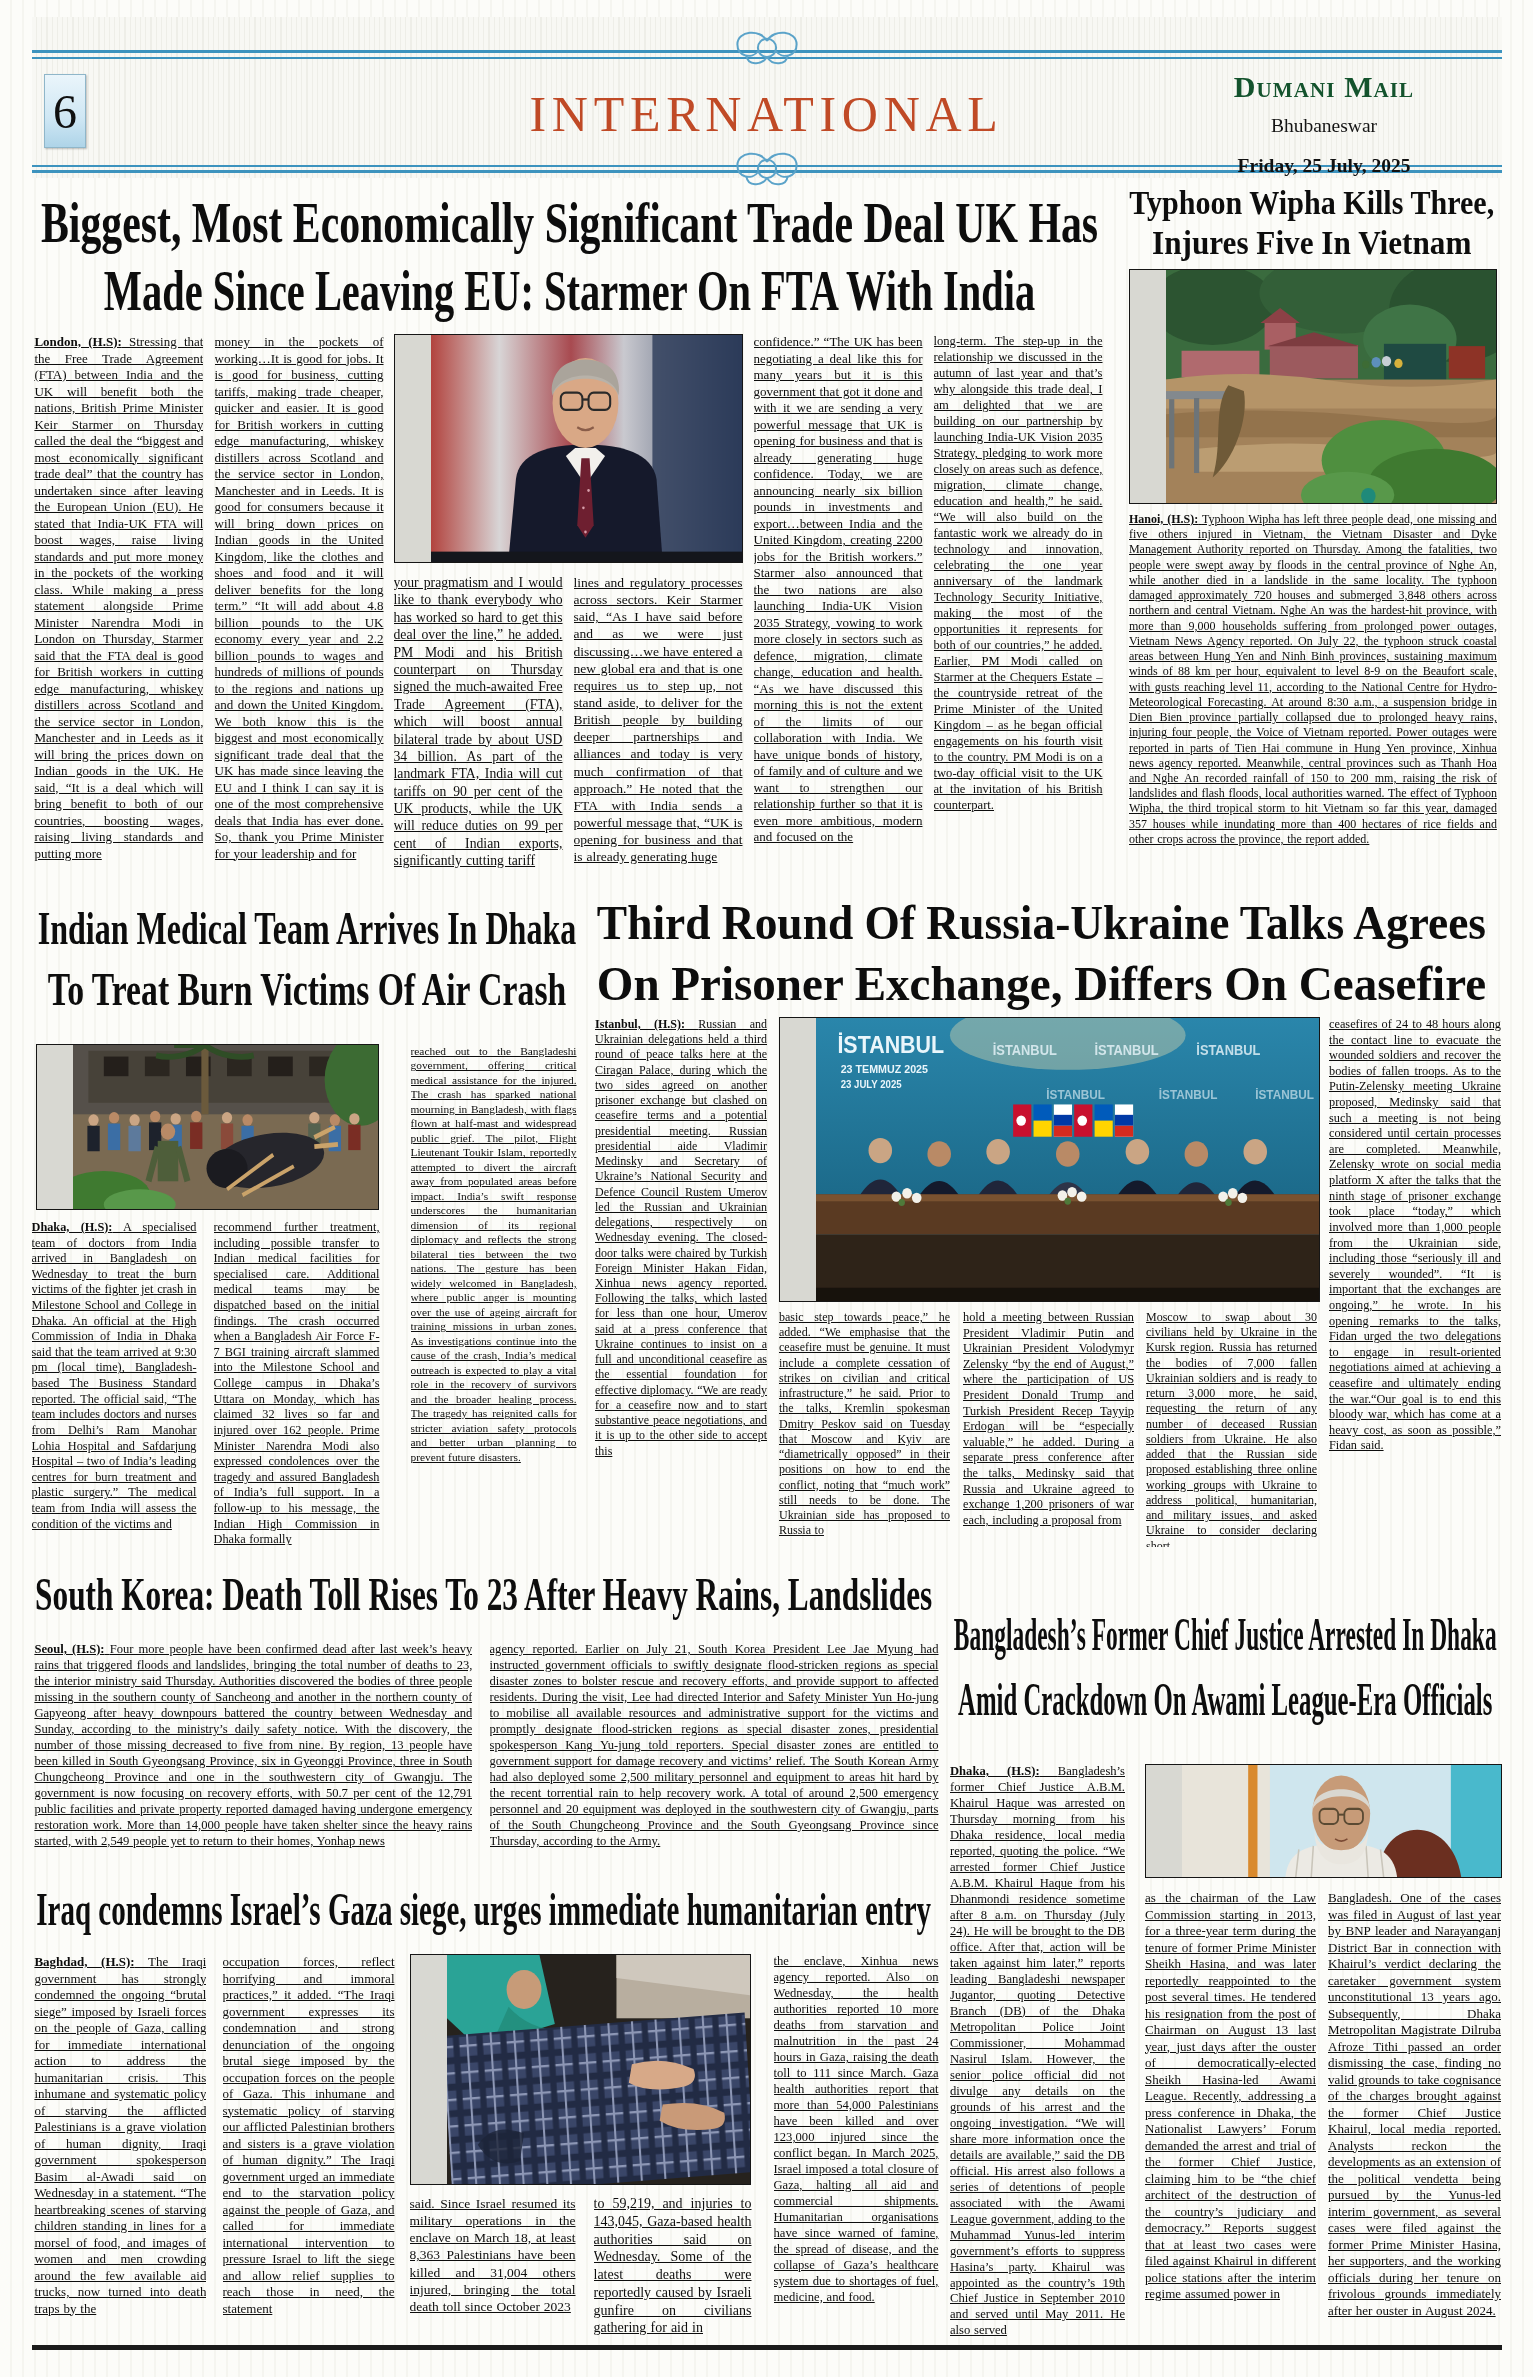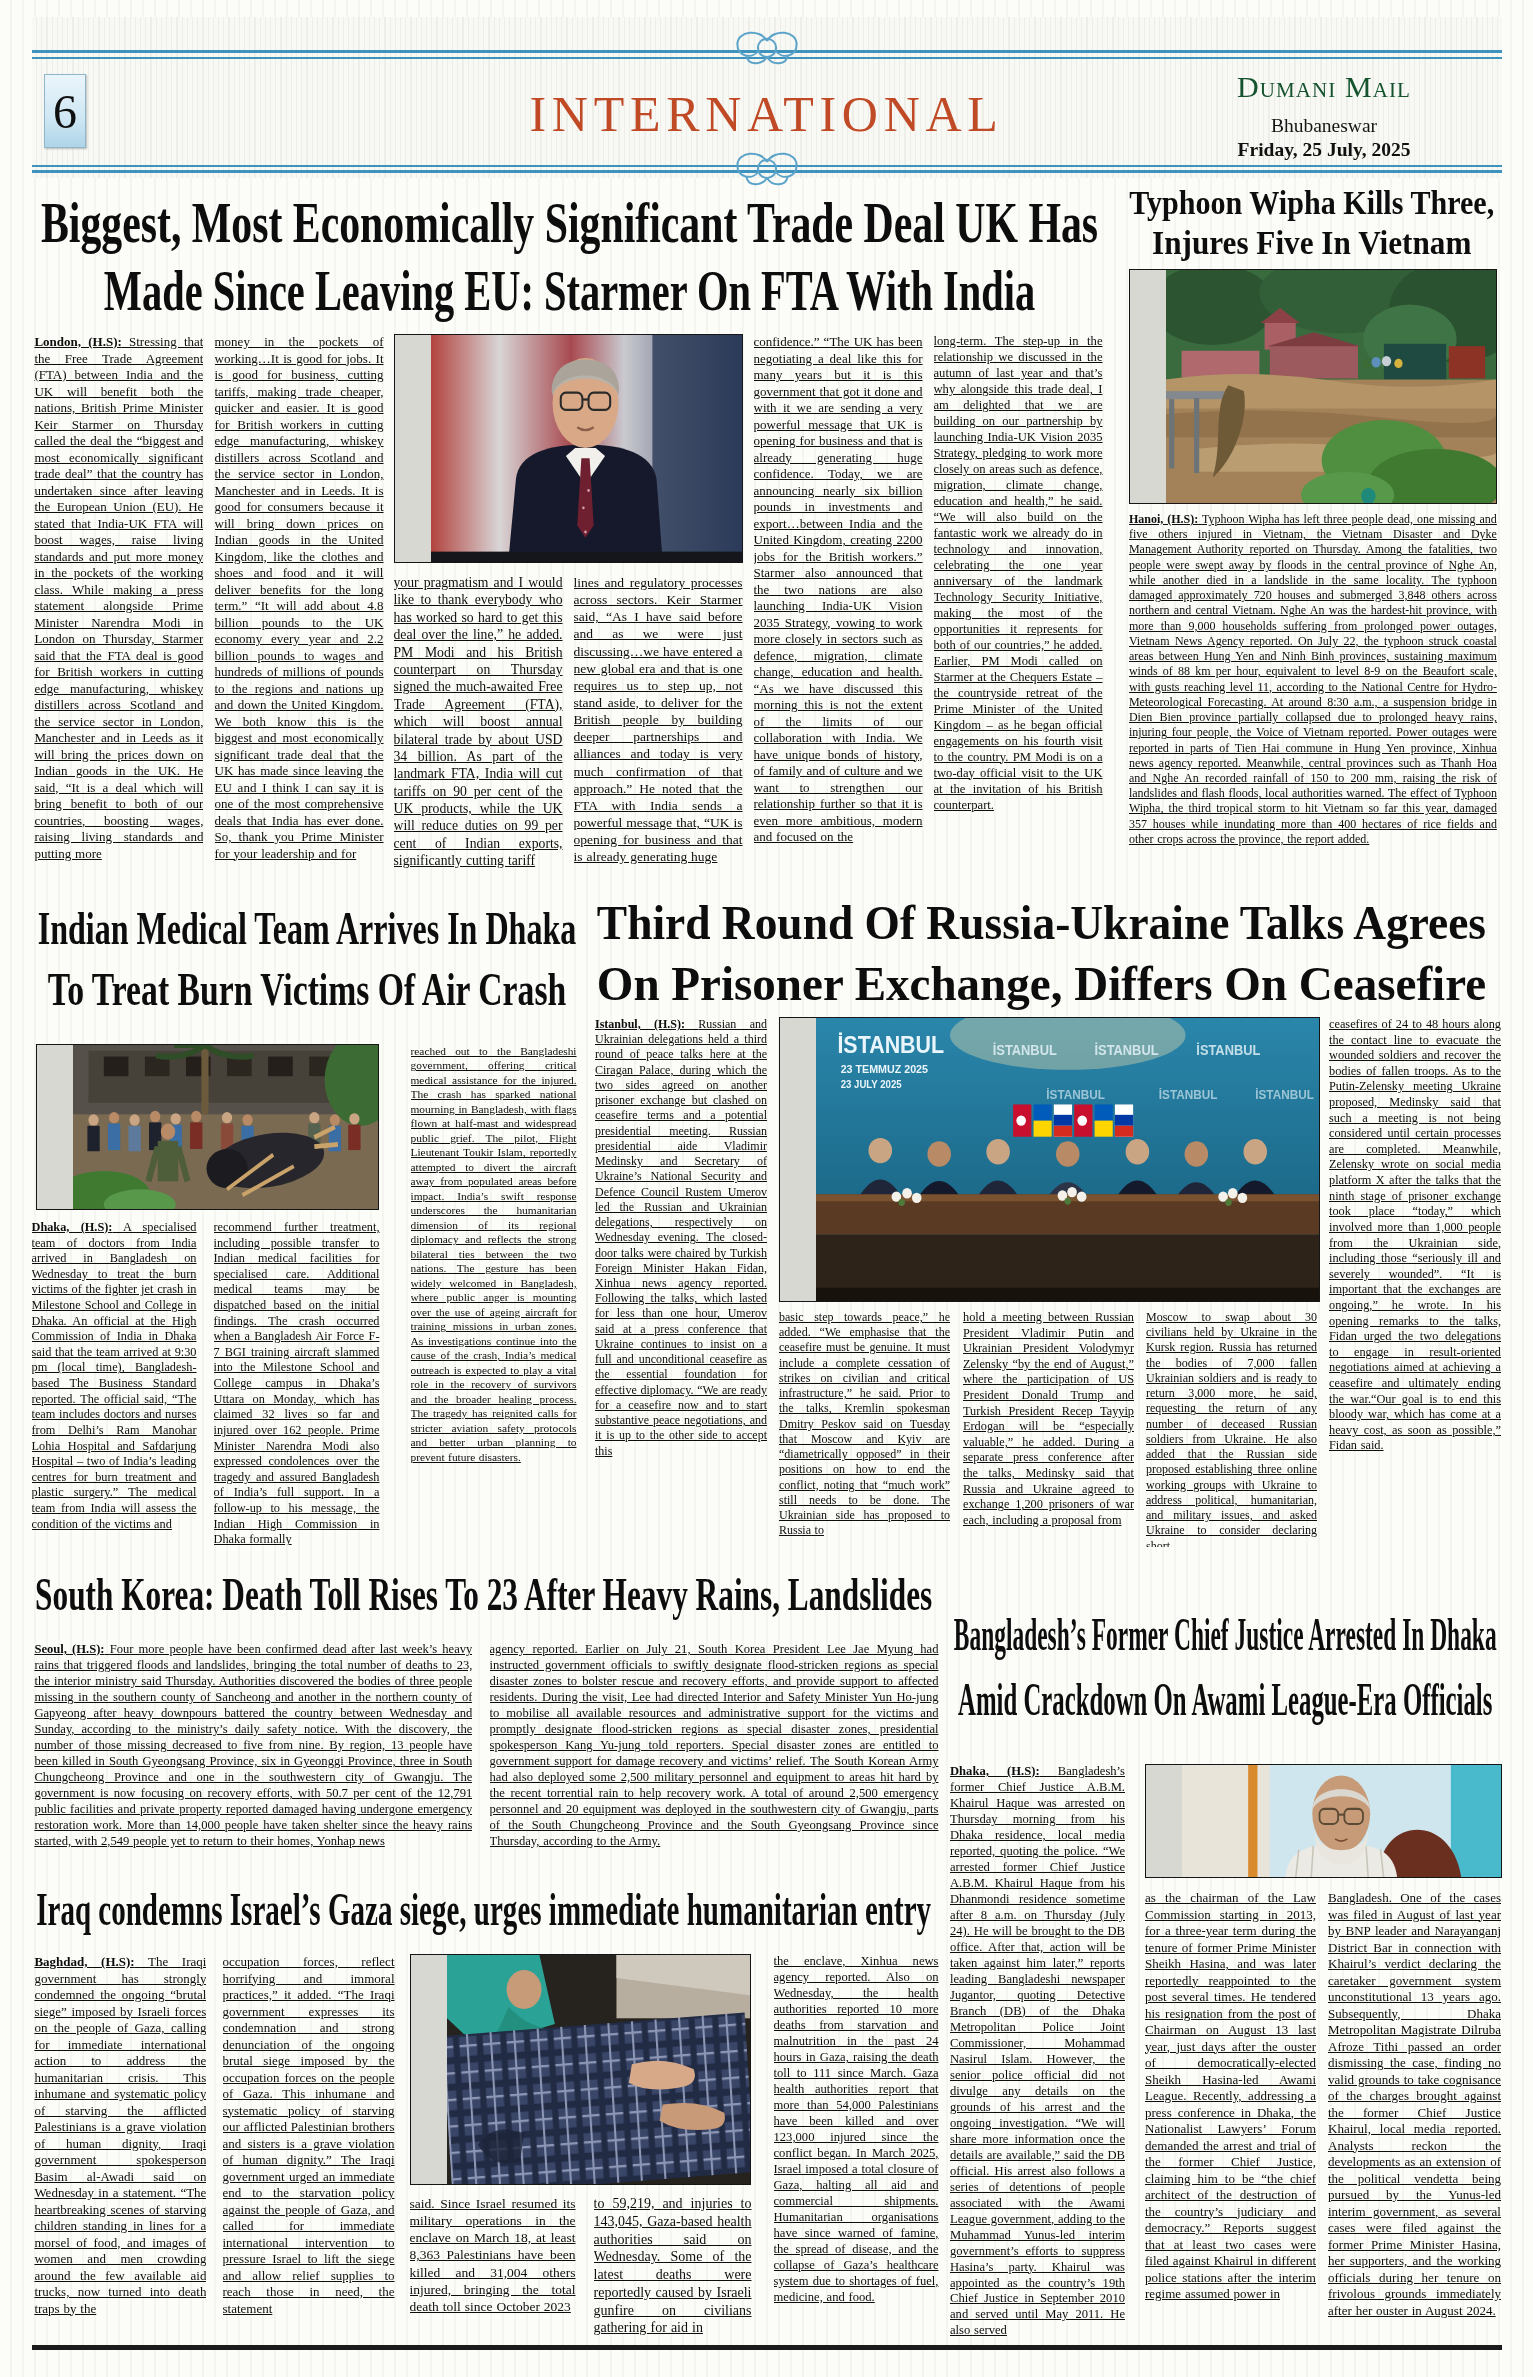--- a/index.html
+++ b/index.html
@@ -10,24 +10,24 @@
           background:repeating-linear-gradient(90deg,#f8f8f4 0 4px,#eeeee8 4px 5.2px); }
   .hrule { position:absolute; left:0; width:100%; background:var(--rule_blue,#3d93be); }
   .plate { position:absolute; left:12.6px; top:57px; width:42px; height:74px;
            background:linear-gradient(180deg,#eaf5fb,var(--page_plate_blue,#cfe7f4) 60%,#aed4e8);
            border:1.1px solid #8fb6c9; box-shadow:1.1px 1.1px 1.7px rgba(0,0,0,.25);
            display:flex; align-items:center; justify-content:center;
            font-size:48px; color:#101010; }
   .section-title { position:absolute; left:0; top:68px; width:100%; text-align:center;
            font-size:50px; letter-spacing:5.7px; color:var(--section_accent,#c04a26); }
   .mast-block { position:absolute; right:40px; top:53px; width:275px; text-align:center; }
-  .masthead { font-variant:small-caps; font-weight:normal; font-size:30px; letter-spacing:1.1px;
+  .masthead { font-variant:small-caps; font-weight:bold; font-size:30px; letter-spacing:1.1px;
               color:var(--masthead_green,#14532d); }
   .city { font-size:19.5px; color:#151515; margin-top:11px; }
-  .pubdate { font-size:19.5px; font-weight:bold; color:#101010; margin-top:2px; }
+  .pubdate { font-size:19.5px; font-weight:bold; color:#101010; margin-top:18px; }
   .ornament { position:absolute; left:50%; transform:translateX(-50%); width:92px; height:49px; }
   .ornament path, .ornament circle { stroke:#5ba3c9; stroke-width:3.5; fill:none; }
   section.article { position:absolute; }
   .headline-svg { position:absolute; display:block; }
   .headline-svg text { font-family:"Liberation Serif",serif; font-weight:bold; fill:#0d0d0d; }
   .col { position:absolute; text-align:justify; line-height:1.27; color:#0d0d0d; overflow:hidden;
          word-spacing:0.6px;text-decoration:underline; }
   .col b { font-weight:bold; }
   .photo { position:absolute; border:1.7px solid #161616; background:#d8d8d2; overflow:hidden;padding-left:36px; }
   .photo svg { display:block; width:100%; height:100%; }

